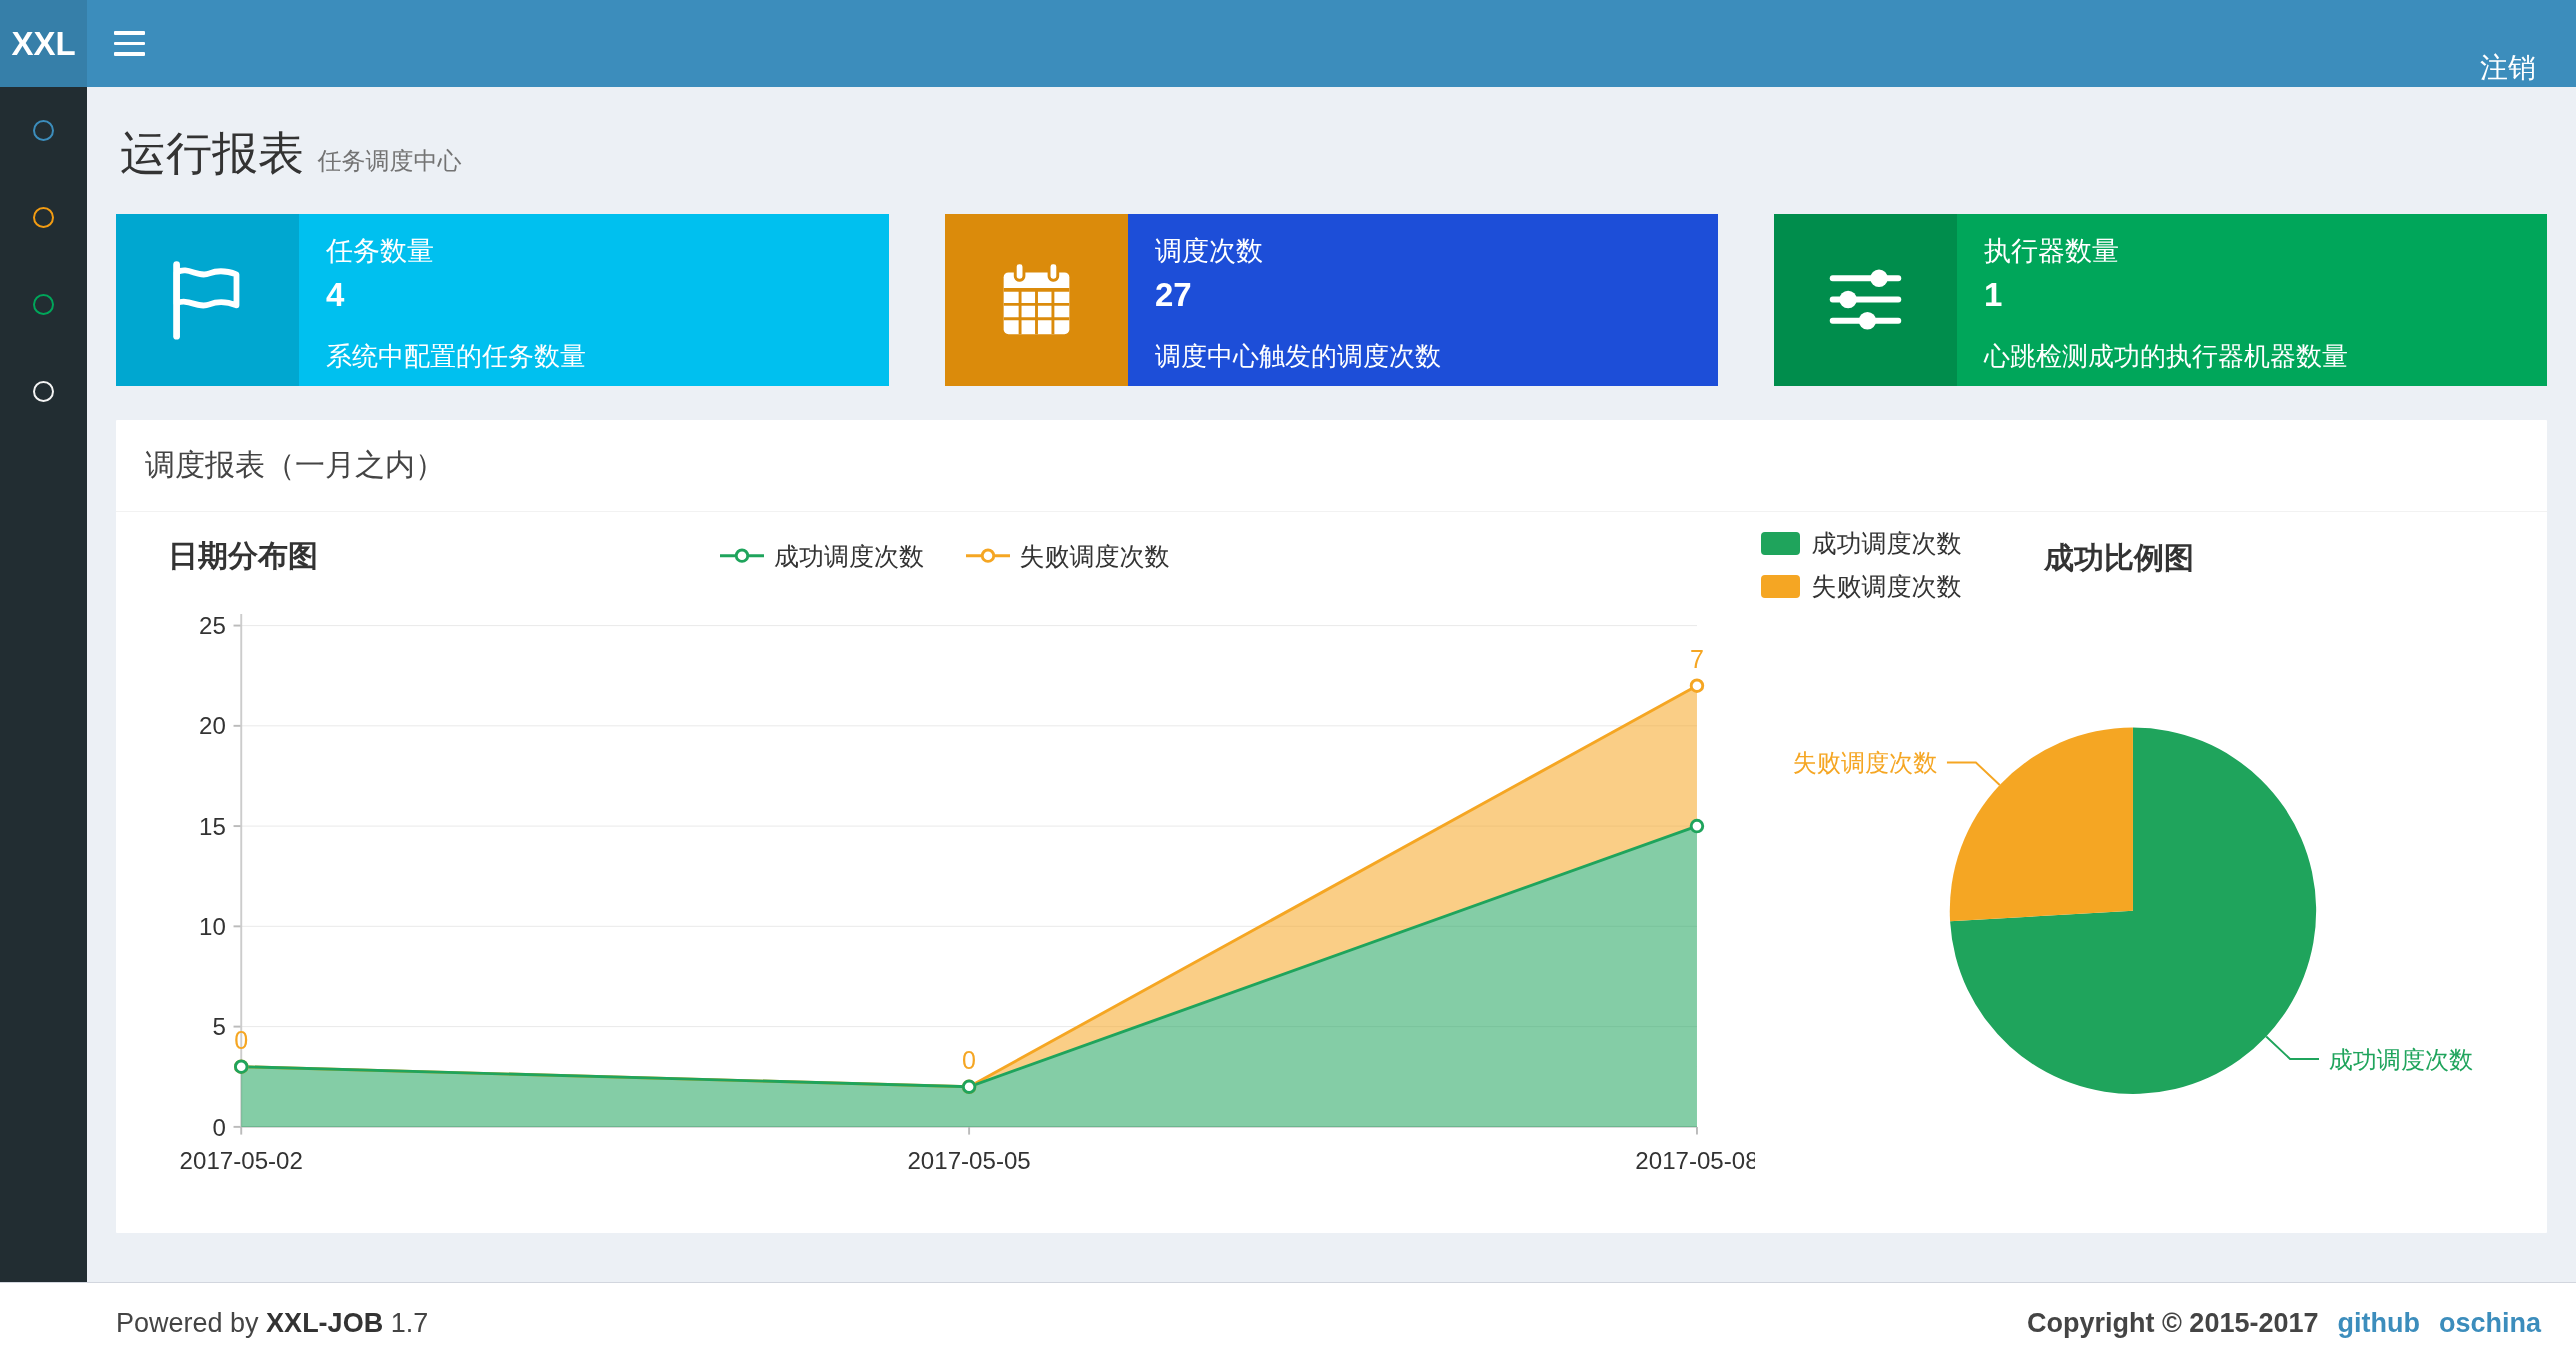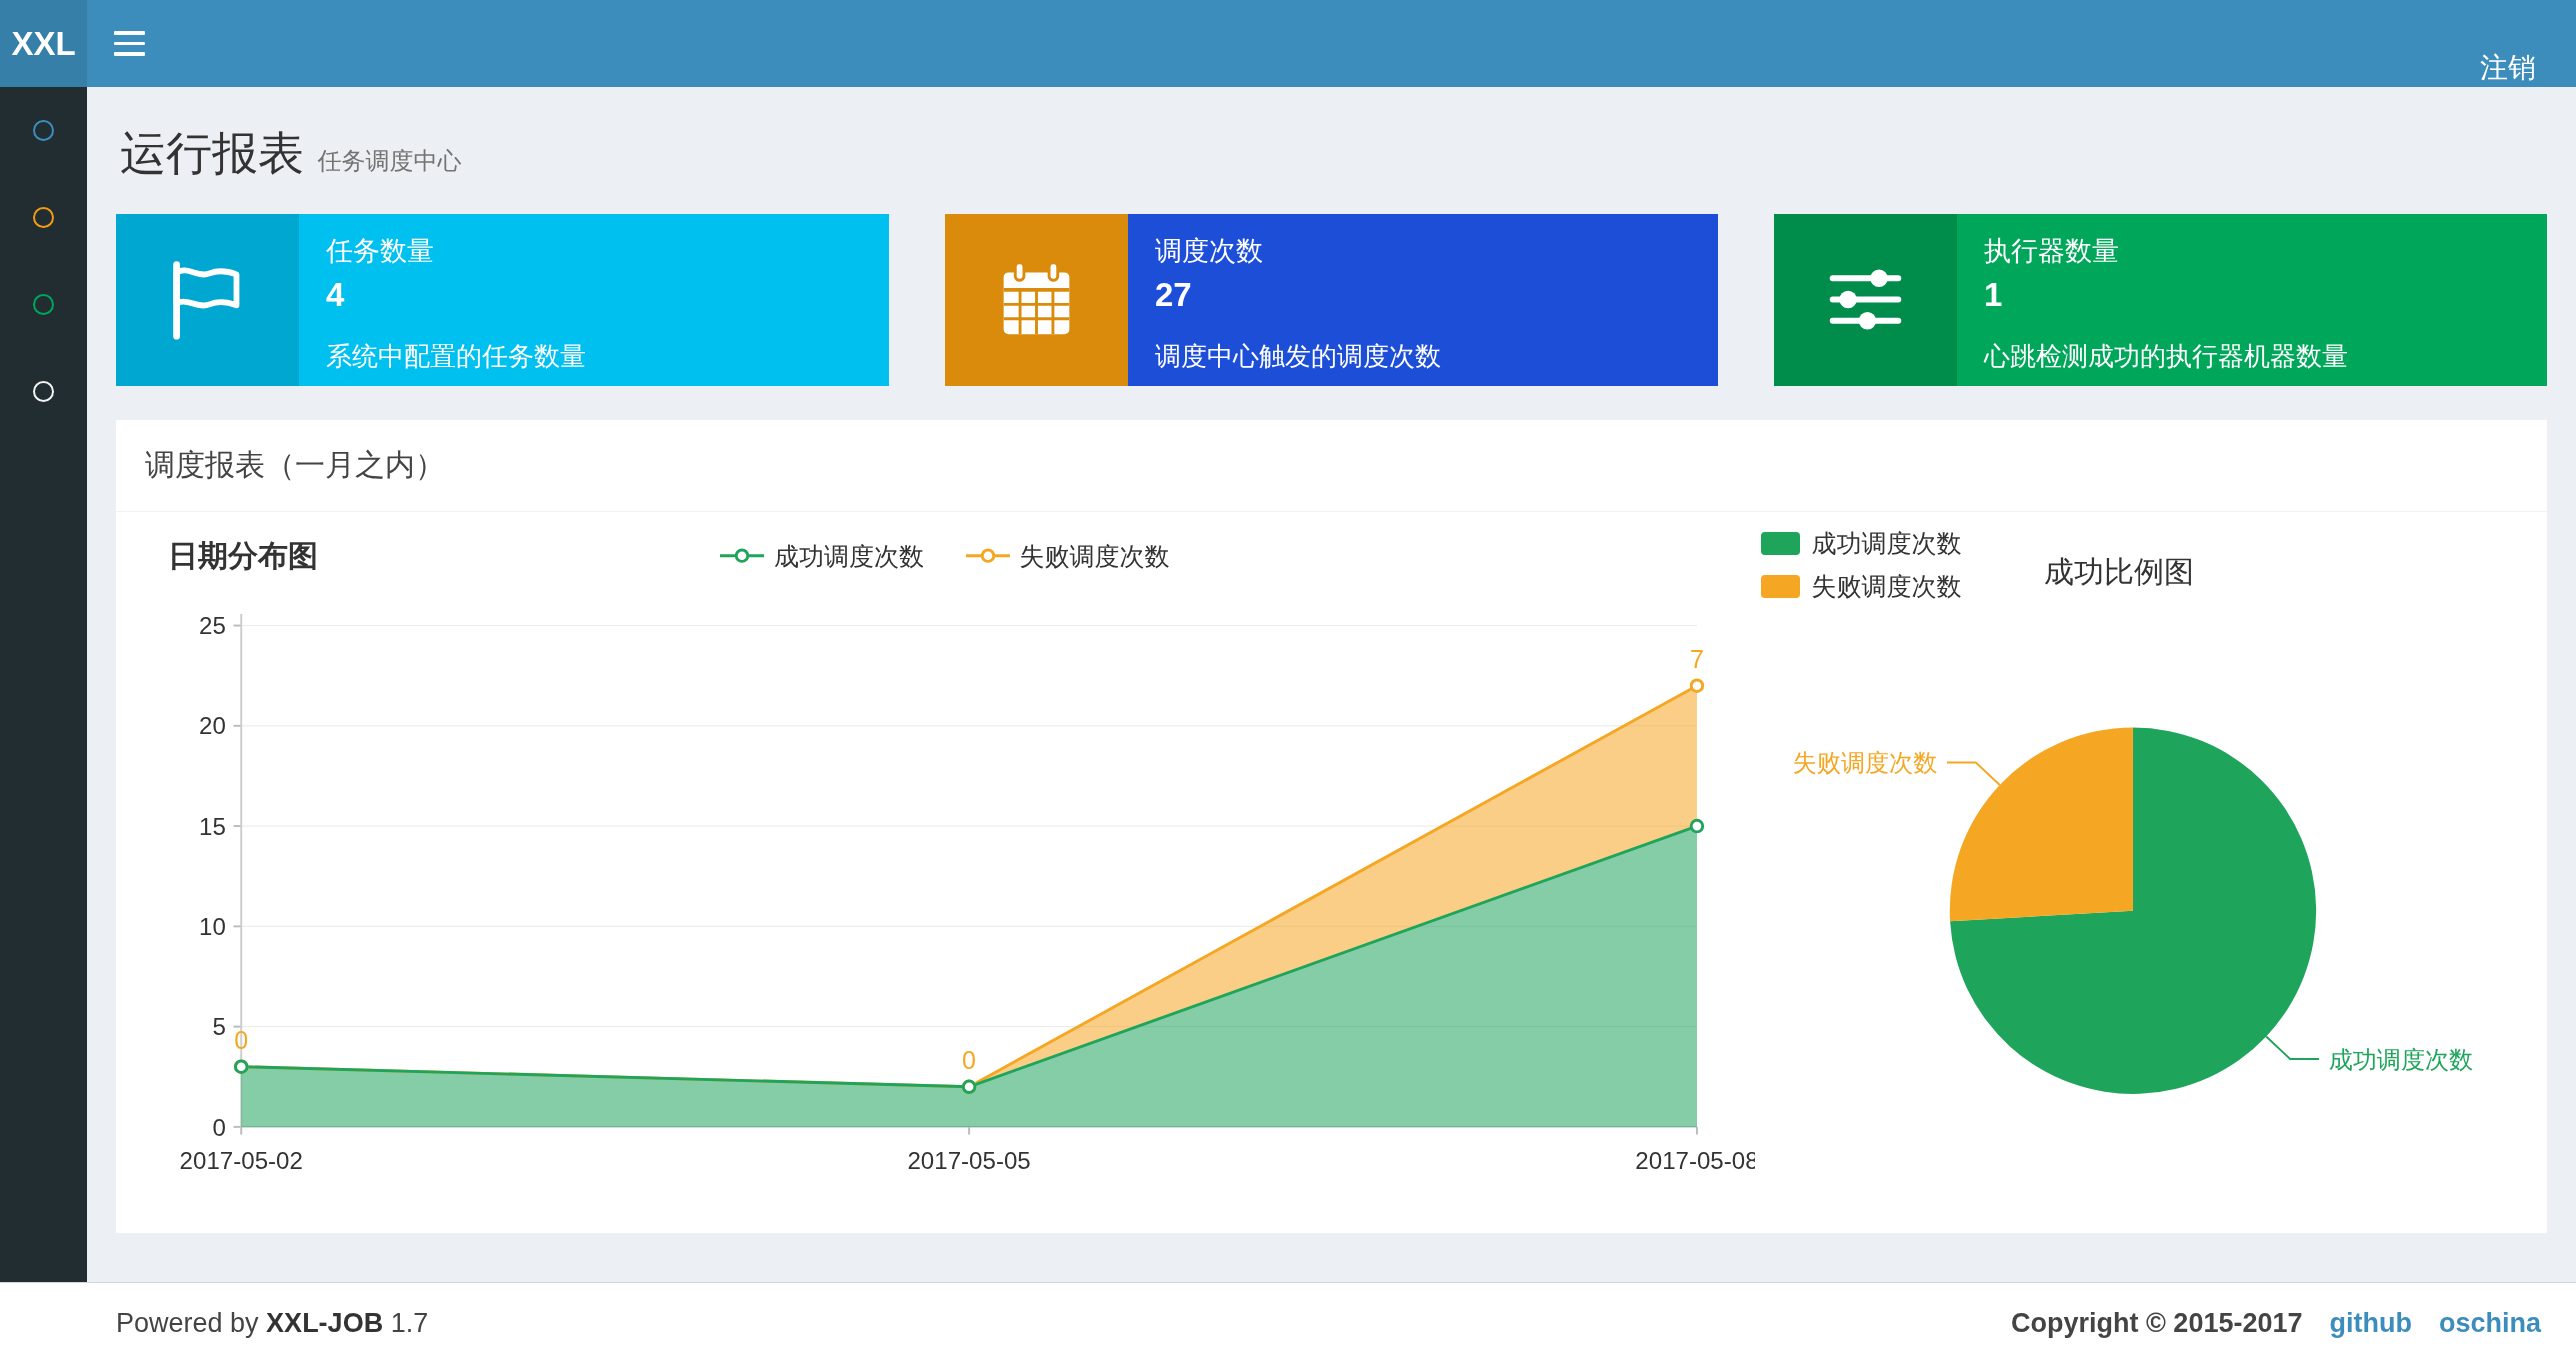--- a/index.html
+++ b/index.html
@@ -38,25 +38,25 @@
   .line-section{flex:0 0 1620px;width:1620px}
   .line-head{position:relative;height:62px;display:flex;align-items:center}
   .chart-title{font-size:30px;font-weight:bold;color:#333;margin-left:33px}
   .line-legend{position:absolute;left:0;right:0;display:flex;justify-content:center;gap:42px;pointer-events:none}
   .legend-item{display:inline-flex;align-items:center;gap:9.6px;font-size:25px;color:#333;pointer-events:auto;cursor:pointer}
   .pie-section{position:relative;flex:1;min-height:679px}
   #pie-chart{position:absolute;left:0;top:0}
   .pie-legend{position:absolute;left:5.8px;top:1.9px;z-index:2;display:flex;flex-direction:column;gap:9.6px}
   .pie-legend-row{display:flex;align-items:center;gap:11.6px;font-size:25px;color:#333;cursor:pointer}
   .swatch{width:39px;height:23px;border-radius:3.9px;display:inline-block}
-  .pie-title{position:absolute;left:289px;top:27px;font-size:30px;font-weight:normal;z-index:2;color:#333}
+  .pie-title{position:absolute;left:289px;top:13px;font-size:30px;font-weight:bold;z-index:2;color:#333}
   
   .footer{height:81px;background:#fff;border-top:1px solid #d2d6de;display:flex;align-items:center;padding:0 35px 0 116px;font-size:27px;color:#444}
   .footer-left b{color:#333}
-  .footer-right{margin-left:auto;display:flex;align-items:center;gap:27px}
+  .footer-right{margin-left:auto;display:flex;align-items:center;gap:19px}
   .flink{color:#3c8dbc;font-weight:bold;cursor:pointer;text-decoration:none}
   .copyright{color:#444}
   svg text{font-family:"Liberation Sans","DejaVu Sans",sans-serif}
 </style>
 </head>
 <body>
 
 <div class="page">
 
   <header class="navbar">

